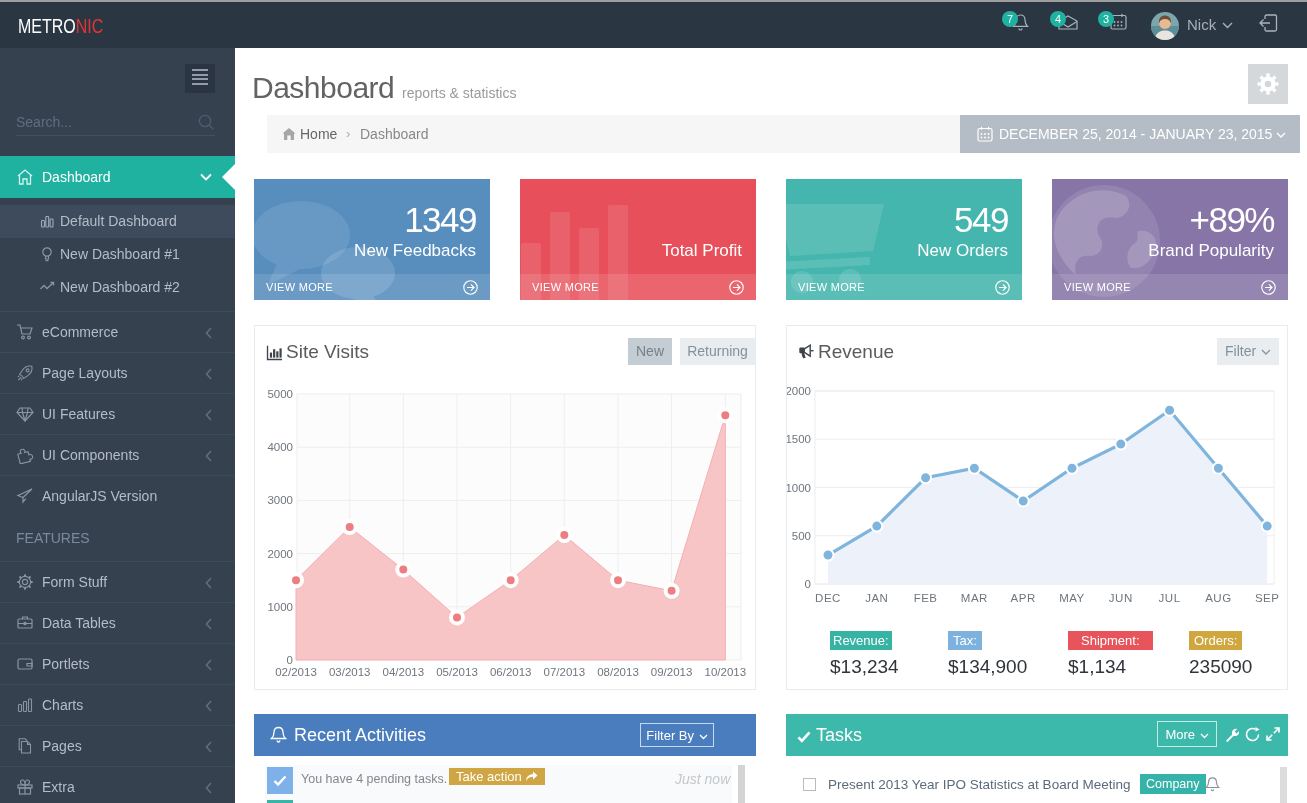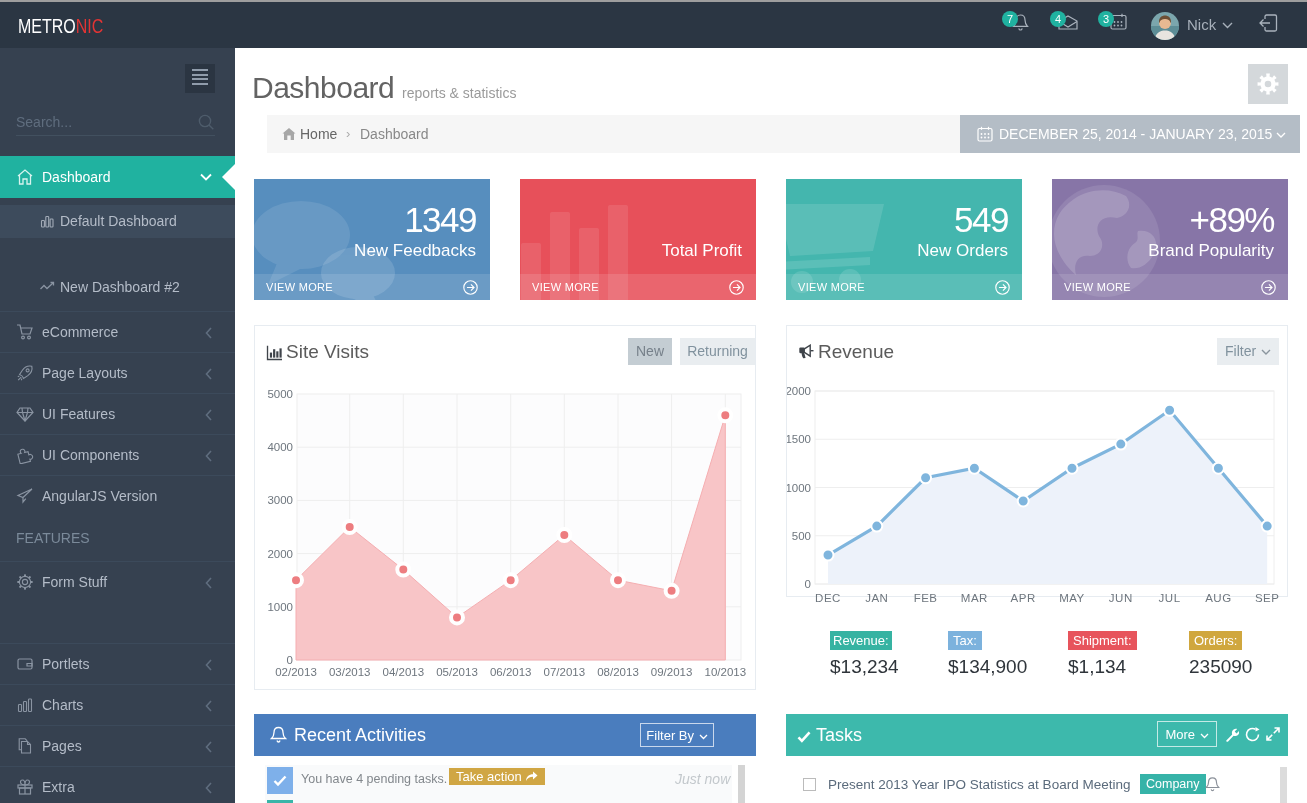--- a/index.html
+++ b/index.html
@@ -126,20 +126,28 @@
   </div>
 
   <div class="smi" style="top:157px;background:#3d4b5c;">
     <svg class="ic" viewBox="0 0 16 16" fill="none" stroke="#a2abb7" stroke-width="1.1">
         <rect x="2.5" y="7.5" width="2.9" height="6.5" rx="0.8"></rect>
         <rect x="6.8" y="3.5" width="2.9" height="10.5" rx="0.8"></rect>
         <rect x="11.1" y="6" width="2.9" height="8" rx="0.8"></rect>
       </svg>
     <div class="txt">Default Dashboard</div>
   </div>
+  <div class="smi" style="top:190px;">
+    <svg class="ic" viewBox="0 0 16 16" fill="none" stroke="#8a94a2" stroke-width="1.2">
+        <circle cx="8" cy="6" r="4.2"></circle>
+        <path d="M6.5 10 L6.5 13 L9.5 13 L9.5 10"></path>
+        <line x1="6.5" y1="14.6" x2="9.5" y2="14.6"></line>
+      </svg>
+    <div class="txt">New Dashboard #1</div>
+  </div>
   <div class="smi" style="top:223px;">
     <svg class="ic" viewBox="0 0 16 16" fill="none" stroke="#8a94a2" stroke-width="1.3">
         <path d="M1.5 10 L5 6.5 L8 9.5 L14.5 3.5"></path>
         <path d="M11.5 3.5 L14.5 3.5 L14.5 6.5"></path>
       </svg>
     <div class="txt">New Dashboard #2</div>
   </div>
 
   <div class="mi" style="top:263px;">
     <svg class="ic" viewBox="0 0 18 18" fill="none" stroke="#8a94a2" stroke-width="1.2">
@@ -200,20 +208,31 @@
           <rect x="8" y="14.2" width="2" height="2.6" rx="0.7"></rect>
           <rect x="1.2" y="8" width="2.6" height="2" rx="0.7"></rect>
           <rect x="14.2" y="8" width="2.6" height="2" rx="0.7"></rect>
           <rect x="8" y="1.2" width="2" height="2.6" rx="0.7" transform="rotate(45 9 9)"></rect>
           <rect x="8" y="1.2" width="2" height="2.6" rx="0.7" transform="rotate(135 9 9)"></rect>
           <rect x="8" y="1.2" width="2" height="2.6" rx="0.7" transform="rotate(225 9 9)"></rect>
           <rect x="8" y="1.2" width="2" height="2.6" rx="0.7" transform="rotate(315 9 9)"></rect>
         </g>
       </svg>
     <div class="txt">Form Stuff</div>
+      <svg class="chevs" width="7" height="12" viewBox="0 0 7 12" fill="none" stroke="#5f6d7e" stroke-width="1.6">
+        <path d="M6 1 L1.5 6 L6 11"></path>
+      </svg>
+  </div>
+  <div class="mi" style="top:554px;">
+    <svg class="ic" viewBox="0 0 18 18" fill="none" stroke="#8a94a2" stroke-width="1.2">
+        <rect x="2" y="5" width="14" height="9" rx="1"></rect>
+        <path d="M6.5 5 L6.5 3 L11.5 3 L11.5 5 M2 9.5 L16 9.5"></path>
+        <circle cx="9" cy="9.5" r="1.2"></circle>
+      </svg>
+    <div class="txt">Data Tables</div>
       <svg class="chevs" width="7" height="12" viewBox="0 0 7 12" fill="none" stroke="#5f6d7e" stroke-width="1.6">
         <path d="M6 1 L1.5 6 L6 11"></path>
       </svg>
   </div>
   <div class="mi" style="top:595px;">
     <svg class="ic" viewBox="0 0 18 18" fill="none" stroke="#8a94a2" stroke-width="1.2">
         <rect x="2" y="4" width="14" height="10" rx="1.5"></rect>
         <path d="M11 8.5 L16 8.5 L16 11 L11 11 Z"></path>
       </svg>
     <div class="txt">Portlets</div>
@@ -415,21 +434,21 @@
           <text x="202" y="296">05/2013</text>
           <text x="255.7" y="296">06/2013</text>
           <text x="309.3" y="296">07/2013</text>
           <text x="363" y="296">08/2013</text>
           <text x="416.6" y="296">09/2013</text>
           <text x="470.3" y="296">10/2013</text>
       </g>
     </svg>
   </div>
 
-  <div class="portlet" style="left:551px;top:277px;width:502px;height:272px;">
+  <div class="portlet" style="left:551px;top:277px;width:502px;height:365px;">
     <svg class="abs" style="left:12px;top:18px" width="16" height="15" viewBox="0 0 16 15" fill="#3f444a">
         <rect x="0.3" y="3.6" width="5.5" height="5.6" rx="1.2"></rect>
         <path d="M5 5.2 L11.2 1.2 L11.2 12.2 L5 8.2 Z" fill="none" stroke="#3f444a" stroke-width="1.4"></path>
         <path d="M11.8 6 L14.5 6 L14.5 7.4 L11.8 7.4 Z"></path>
         <path d="M2.6 8.8 L5.2 8.8 L6.6 14 L4.2 14.3 C3.2 13 2.7 10.8 2.6 8.8 Z"></path>
       </svg>
     <div class="ptitle">Revenue</div>
     <div class="cbtn" style="left:430px;top:12px;width:62px;line-height:27px;">Filter <svg width="10" height="7" viewBox="0 0 10 7" fill="none" stroke="#8a959e" stroke-width="1.4" style="margin-left:1px">
           <path d="M1 1 L5 5 L9 1"></path>
         </svg></div>
@@ -471,21 +490,21 @@
           <text x="236.2" y="222">APR</text>
           <text x="285" y="222">MAY</text>
           <text x="333.8" y="222">JUN</text>
           <text x="382.6" y="222">JUL</text>
           <text x="431.4" y="222">AUG</text>
           <text x="480.2" y="222">SEP</text>
       </g>
     </svg>
     <div class="abs" style="left:43px;top:305px;"><span style="background:#36b3a2;color:#fff;font-size:13px;padding:2px 3px;">Revenue:</span><div style="font-size:19px;color:#2f353b;margin-top:7px;">$13,234</div></div>
     <div class="abs" style="left:161px;top:305px;"><span style="background:#7cb2dd;color:#fff;font-size:13px;padding:2px 5px;">Tax:</span><div style="font-size:19px;color:#2f353b;margin-top:7px;">$134,900</div></div>
-    <div class="abs" style="left:281px;top:305px;"><span style="background:#e7545c;color:#fff;font-size:13px;padding:2px 5px;">Shipment:</span><div style="font-size:19px;color:#2f353b;margin-top:7px;">$1,134</div></div>
+    <div class="abs" style="left:281px;top:305px;"><span style="background:#e7545c;color:#fff;font-size:13px;padding:2px 13px;">Shipment:</span><div style="font-size:19px;color:#2f353b;margin-top:7px;">$1,134</div></div>
     <div class="abs" style="left:402px;top:305px;"><span style="background:#d0a73e;color:#fff;font-size:13px;padding:2px 5px;">Orders:</span><div style="font-size:19px;color:#2f353b;margin-top:7px;">235090</div></div>
   </div>
 
   <div class="abs" style="left:19px;top:666px;width:502px;height:89px;">
     <div class="abs" style="left:0;top:0;width:502px;height:42px;background:#4a7dbe;">
       <svg class="abs" style="left:16px;top:12px" width="17" height="17" viewBox="0 0 17 17" fill="none" stroke="#fff" stroke-width="1.3">
           <path d="M8.5 1.5 C5.5 1.5 4 3.8 4 6.5 C4 10 2.5 11.5 1.5 12.5 L15.5 12.5 C14.5 11.5 13 10 13 6.5 C13 3.8 11.5 1.5 8.5 1.5 Z"></path>
           <path d="M7 14.5 C7.2 15.4 7.8 16 8.5 16 C9.2 16 9.8 15.4 10 14.5"></path>
         </svg>
       <div class="bp-title" style="left:40px;">Recent Activities</div>

